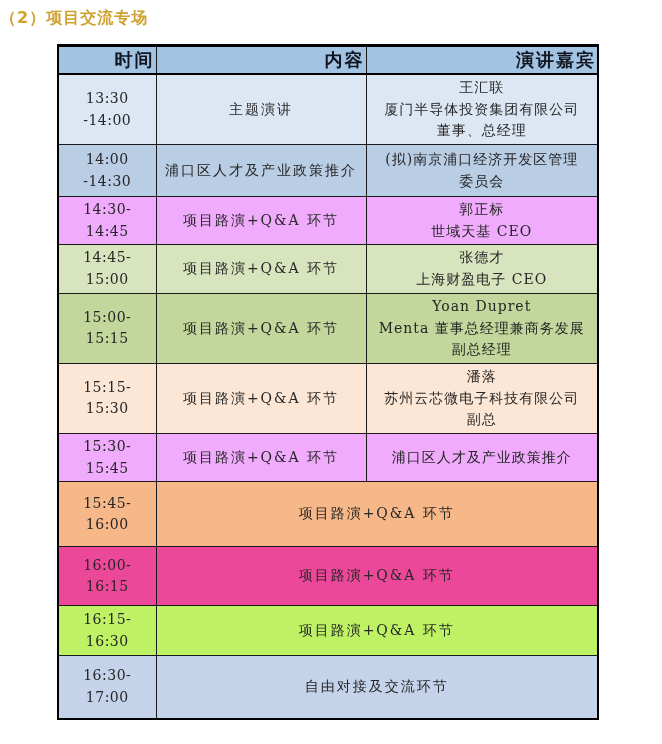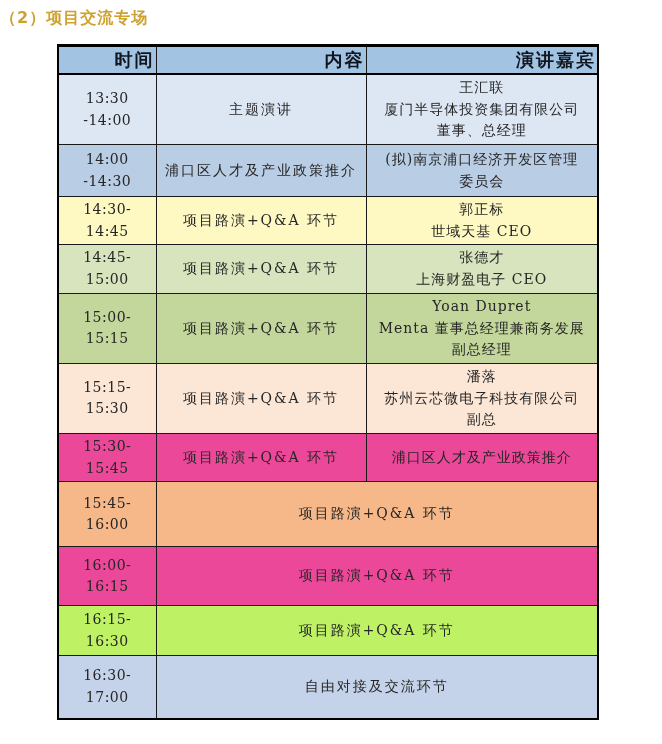--- a/index.html
+++ b/index.html
@@ -109,21 +109,21 @@
             </td>
           </tr>
           <tr style="background-color: rgb(185, 205, 228); height: 52px;">
             <td class="cell time-cell">14:00 -14:30</td>
             <td class="cell content-cell">浦口区人才及产业政策推介</td>
             <td class="cell guest-cell">
               <div class="guest-line">(拟)南京浦口经济开发区管理</div>
               <div class="guest-line">委员会</div>
             </td>
           </tr>
-          <tr style="background-color: #fef9c3; height: 46px;">
+          <tr style="background-color: #f0abfc; height: 46px;">
             <td class="cell time-cell">14:30-14:45</td>
             <td class="cell content-cell">项目路演+Q&amp;A 环节</td>
             <td class="cell guest-cell">
               <div class="guest-line">郭正标</div>
               <div class="guest-line">世域天基 CEO</div>
             </td>
           </tr>
           <tr style="background-color: rgb(215, 228, 189); height: 46px;">
             <td class="cell time-cell">14:45-15:00</td>
             <td class="cell content-cell">项目路演+Q&amp;A 环节</td>
@@ -143,21 +143,21 @@
           </tr>
           <tr style="background-color: rgb(252, 231, 214); height: 69px;">
             <td class="cell time-cell">15:15-15:30</td>
             <td class="cell content-cell">项目路演+Q&amp;A 环节</td>
             <td class="cell guest-cell">
               <div class="guest-line">潘落</div>
               <div class="guest-line">苏州云芯微电子科技有限公司</div>
               <div class="guest-line">副总</div>
             </td>
           </tr>
-          <tr style="background-color: #ec4899; height: 39px;">
+          <tr style="background-color: #f0abfc; height: 39px;">
             <td class="cell time-cell">15:30-15:45</td>
             <td class="cell content-cell">项目路演+Q&amp;A 环节</td>
             <td class="cell guest-cell">
               <div class="guest-line">浦口区人才及产业政策推介</div>
             </td>
           </tr>
           <tr style="background-color: rgb(246, 184, 136); height: 65px;">
             <td class="cell time-cell">15:45-16:00</td>
             <td class="cell content-cell" colspan="2">项目路演+Q&amp;A 环节</td>
           </tr>

